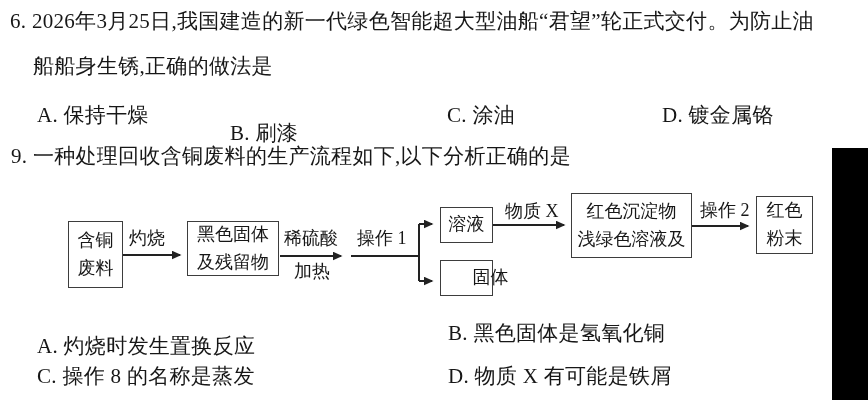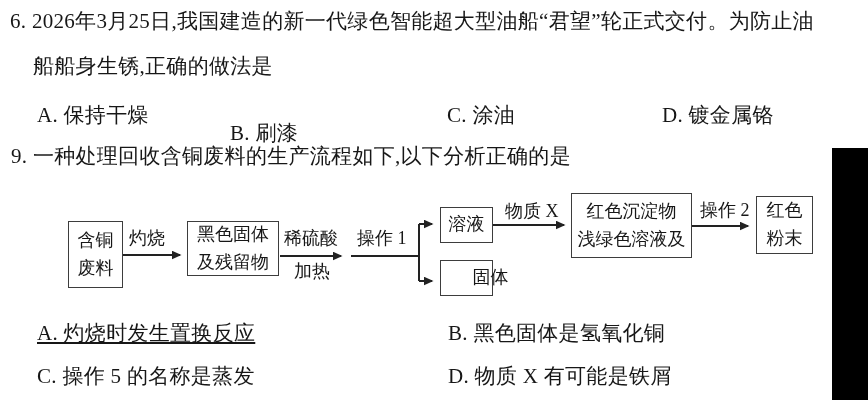--- a/index.html
+++ b/index.html
@@ -94,18 +94,18 @@
   <span>粉末</span>
 </div>
 
 <div class="flabel" style="left:129px; top:229px;">灼烧</div>
 <div class="flabel" style="left:284px; top:229px;">稀硫酸</div>
 <div class="flabel" style="left:294px; top:262px;">加热</div>
 <div class="flabel" style="left:357px; top:229px;">操作 1</div>
 <div class="flabel" style="left:505px; top:202px;">物质 X</div>
 <div class="flabel" style="left:700px; top:201px;">操作 2</div>
 
-<div class="abs tline" style="left:37px;  top:323px;text-decoration:underline;">A. 灼烧时发生置换反应</div>
+<div class="abs tline" style="left:37px;  top:336px;">A. 灼烧时发生置换反应</div>
 <div class="abs tline" style="left:448px; top:323px;">B. 黑色固体是氢氧化铜</div>
-<div class="abs tline" style="left:37px;  top:366px;">C. 操作 5 的名称是蒸发</div>
+<div class="abs tline" style="left:37px;  top:366px;">C. 操作 8 的名称是蒸发</div>
 <div class="abs tline" style="left:448px; top:366px;">D. 物质 X 有可能是铁屑</div>
 
 <div id="redaction-bar"></div>
 
 </body></html>

